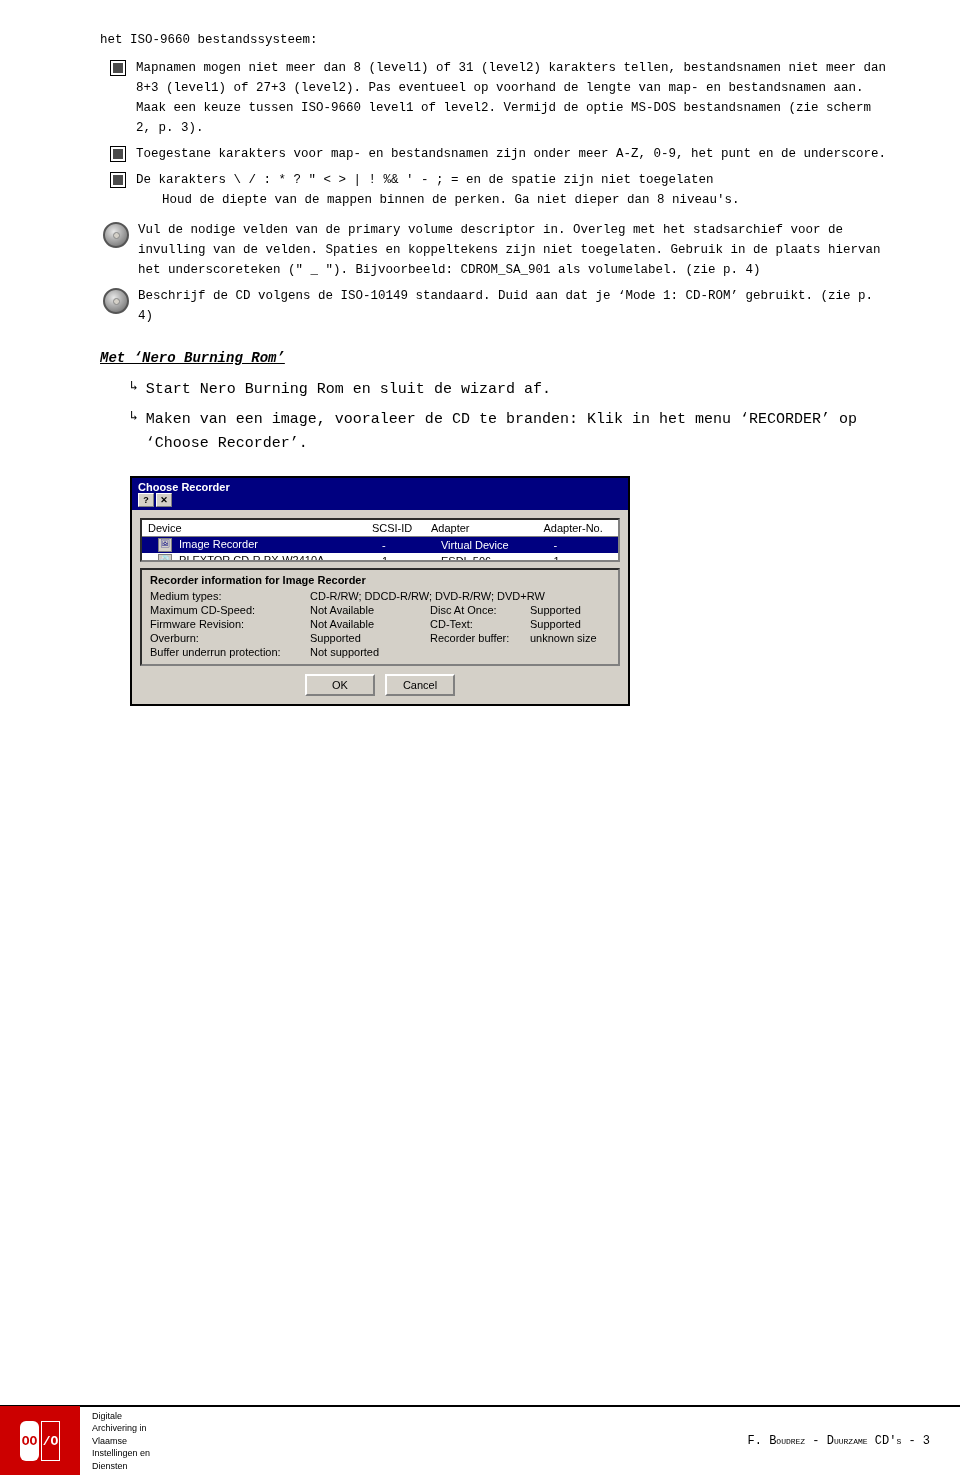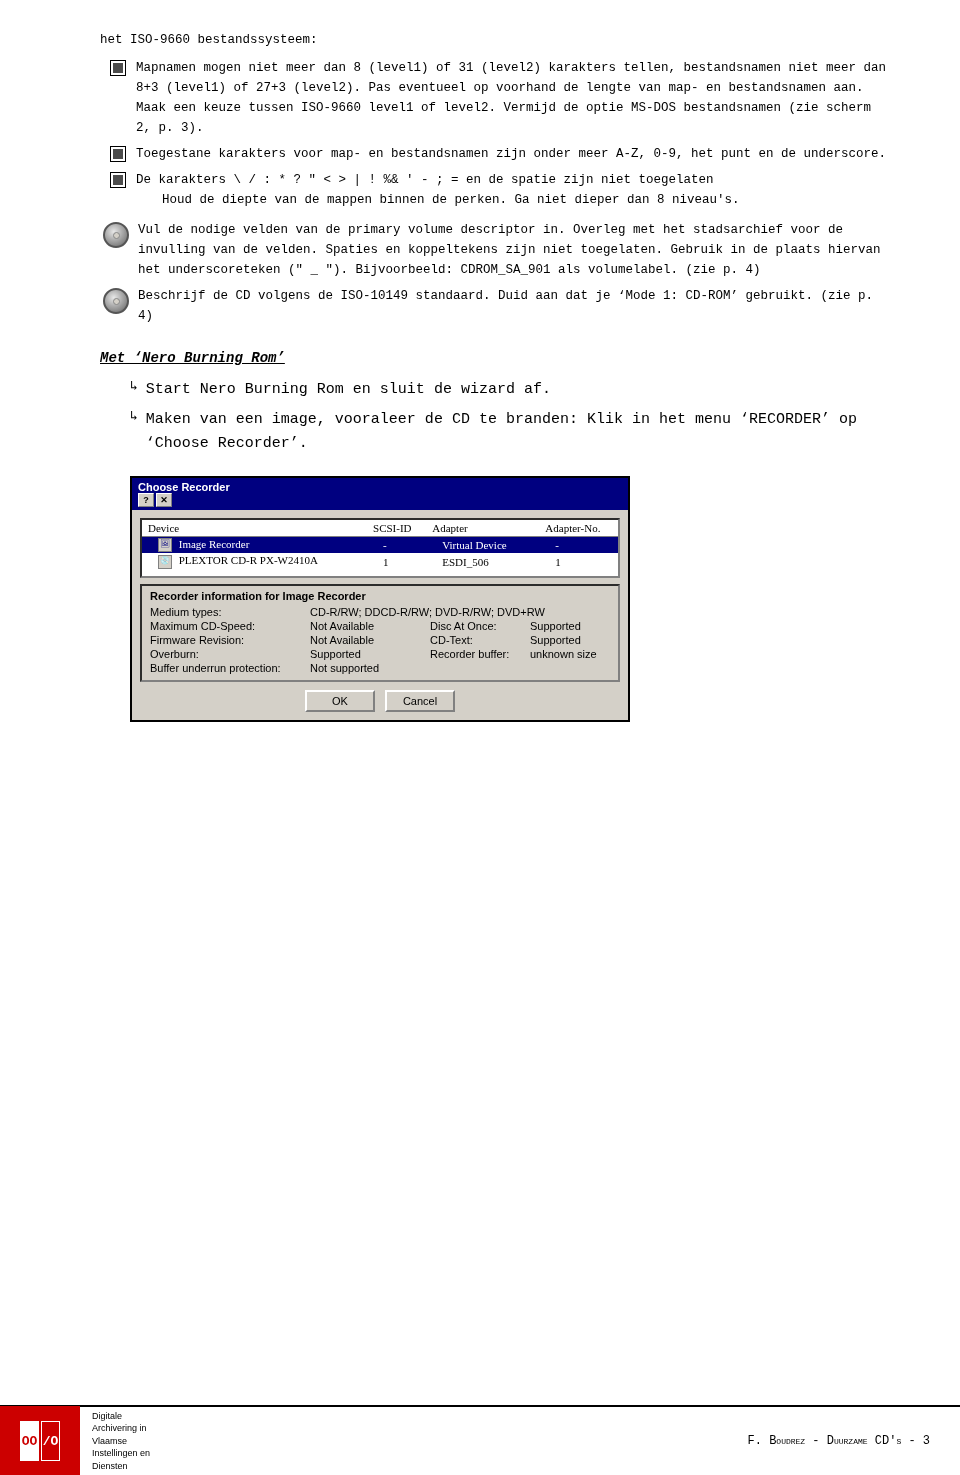--- a/index.html
+++ b/index.html
@@ -146,24 +146,23 @@
       padding: 2px 6px;
       color: #000;
     }
     .dialog-table tr.selected td {
       background: #000080;
       color: #fff;
     }
     .dialog-listbox {
       border: 2px inset #808080;
       background: #fff;
-      height: 60px;
+      height: 44px;
       margin-bottom: 6px;
       overflow: hidden;
-      font-family: Liberation Serif, serif;
     }
     .dialog-listbox table {
       width: 100%;
       border-collapse: collapse;
     }
     .dialog-listbox table td {
       font-size: 11px;
       padding: 1px 16px;
     }
     .dialog-info-box {
@@ -441,21 +440,21 @@
           <button class="dialog-btn">Cancel</button>
         </div>
       </div>
     </div>
 
   </div>
 
   <div class="footer">
     <div class="footer-logo">
       <div class="footer-logo-inner">
-        <div class="logo-cell" style="background:#fff;color:#cc0000;font-weight:bold;font-size:13px;">OO</div>
+        <div class="logo-cell" style="background:#fff;color:#cc0000;font-weight:bold;font-size:13px;border-radius:6px;">OO</div>
         <div class="logo-cell dark" style="background:#cc0000;color:#fff;font-weight:bold;font-size:13px;">/O</div>
       </div>
     </div>
     <div class="footer-org-text">
       <div>Digitale</div>
       <div>Archivering in</div>
       <div>Vlaamse</div>
       <div>Instellingen en</div>
       <div>Diensten</div>
     </div>

